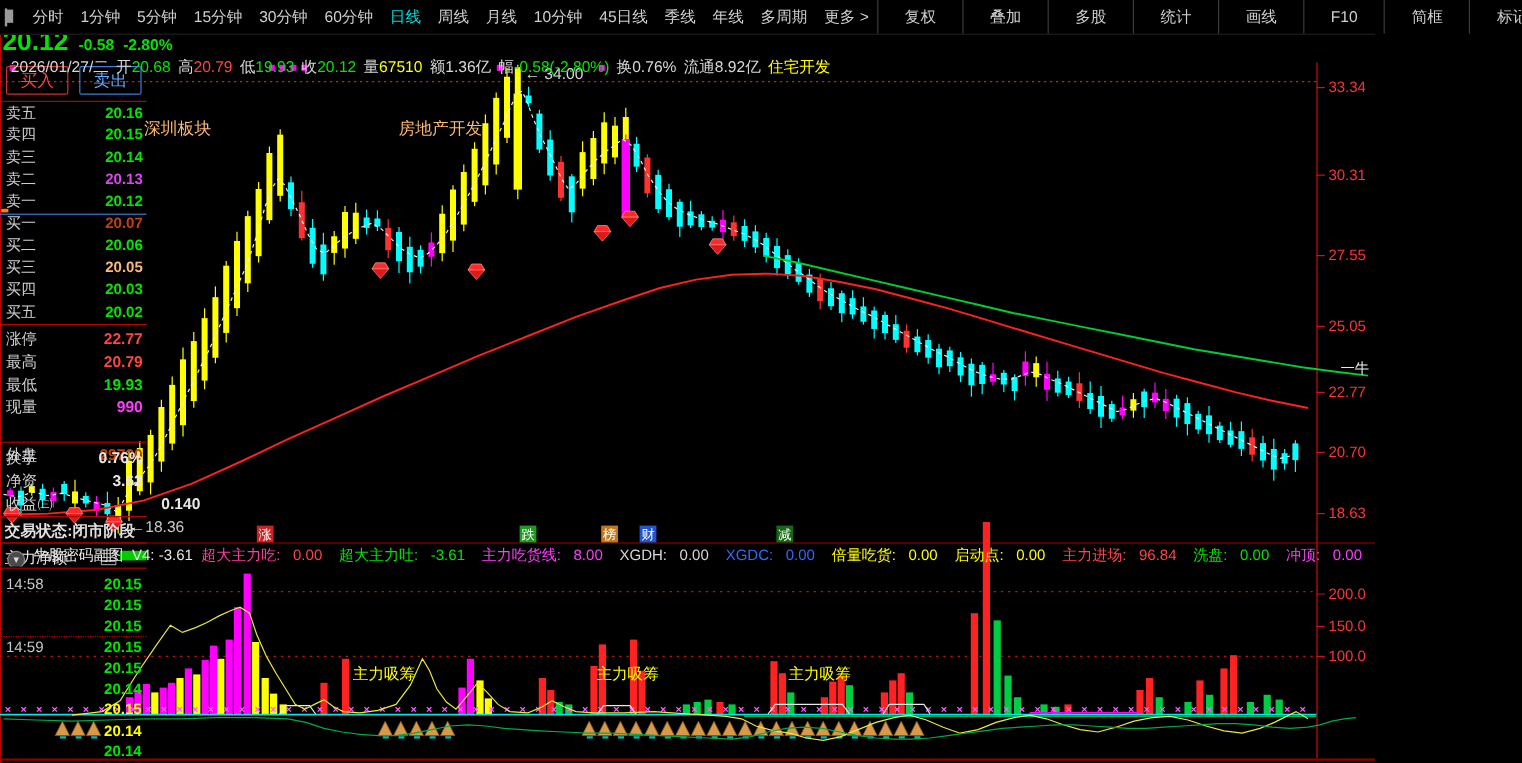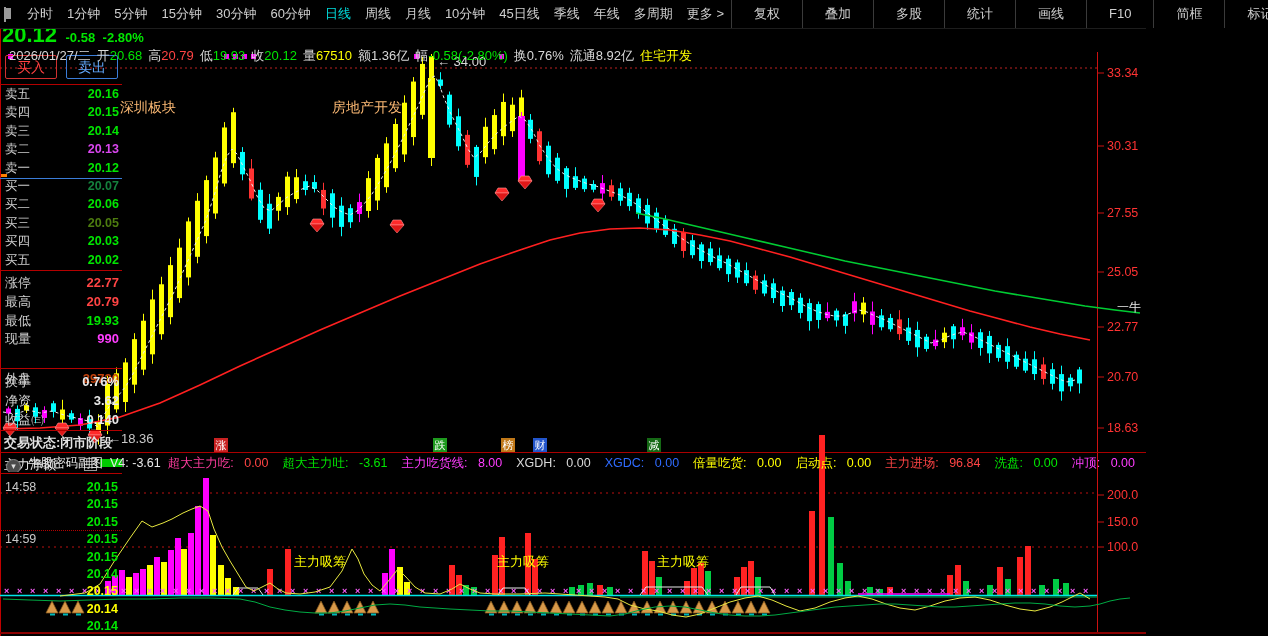--- a/index.html
+++ b/index.html
@@ -689,29 +689,29 @@
           <span class="l">卖二</span>
           <span class="v" style="color: #d946ef;">20.13</span>
         </div>
         <div class="tick-row rp-row" style="top: 160px;">
           <span class="l">卖一</span>
           <span class="v" style="color: rgb(0, 230, 0);">20.12</span>
         </div>
         <div style="position: absolute; left: 0px; top: 178px; width: 122px; height: 0px; border-top: 1px solid rgb(59, 125, 216);"></div>
         <div class="tick-row rp-row" style="top: 178px;">
           <span class="l">买一</span>
-          <span class="v" style="color: #15803d;">20.07</span>
+          <span class="v" style="color: #c2410c;">20.07</span>
         </div>
         <div class="tick-row rp-row" style="top: 196px;">
           <span class="l">买二</span>
           <span class="v" style="color: rgb(0, 230, 0);">20.06</span>
         </div>
         <div class="tick-row rp-row" style="top: 215px;">
           <span class="l">买三</span>
-          <span class="v" style="color: #4d7c0f;">20.05</span>
+          <span class="v" style="color: #fdba74;">20.05</span>
         </div>
         <div class="tick-row rp-row" style="top: 233px;">
           <span class="l">买四</span>
           <span class="v" style="color: rgb(0, 230, 0);">20.03</span>
         </div>
         <div class="tick-row rp-row" style="top: 252px;">
           <span class="l">买五</span>
           <span class="v" style="color: rgb(0, 230, 0);">20.02</span>
         </div>
         <div style="position: absolute; left: 1px; top: 174px; width: 6px; height: 3px; background: rgb(255, 128, 0);"></div>
@@ -738,21 +738,21 @@
         </div>
         <div style="position: absolute; left: 0px; top: 368px; width: 122px; height: 0px; border-top: 1px solid rgb(179, 0, 0);"></div>
         <div class="rp-row" style="top: 373px;">
           <span class="l">换手</span>
           <span class="v" style="color: rgb(232, 232, 232);">0.76%</span>
         </div>
         <div class="rp-row" style="top: 392px;">
           <span class="l">净资</span>
           <span class="v" style="color: rgb(232, 232, 232);">3.62</span>
         </div>
-        <div class="rp-row" style="top: 411px;">
+        <div class="rp-row" style="top: 411px; padding-left: 48px;">
           <span class="l">收益㈢</span>
           <span class="v" style="color: rgb(232, 232, 232);">0.140</span>
         </div>
         <div style="position: absolute; left: 0px; top: 430px; width: 122px; height: 0px; border-top: 1px solid rgb(179, 0, 0);"></div>
         <div style="position: absolute; left: 4px; top: 434px; width: 200px; font-size: 13px; color: rgb(224, 224, 224); white-space: nowrap; font-weight: bold;">交易状态:闭市阶段</div>
         <div style="position: absolute; left: 0px; top: 452px; width: 122px; height: 0px; border-top: 1px solid rgb(179, 0, 0);"></div>
         <div style="position: absolute; left: 4px; top: 456px; font-size: 13px; color: rgb(232, 232, 232); white-space: nowrap;">主力净额</div>
         <div style="position: absolute; left: 84px; top: 458px; width: 11px; height: 11px; border: 1px solid rgb(153, 153, 153); background: repeating-linear-gradient(rgb(0, 0, 0), rgb(0, 0, 0) 2px, rgb(153, 153, 153) 2px, rgb(153, 153, 153) 3px);"></div>
         <div style="position: absolute; left: 100px; top: 459px; width: 22px; height: 8px; background: rgb(0, 204, 0);"></div>
         <div style="position: absolute; left: 0px; top: 473px; width: 122px; height: 0px; border-top: 1px solid rgb(179, 0, 0);"></div>

